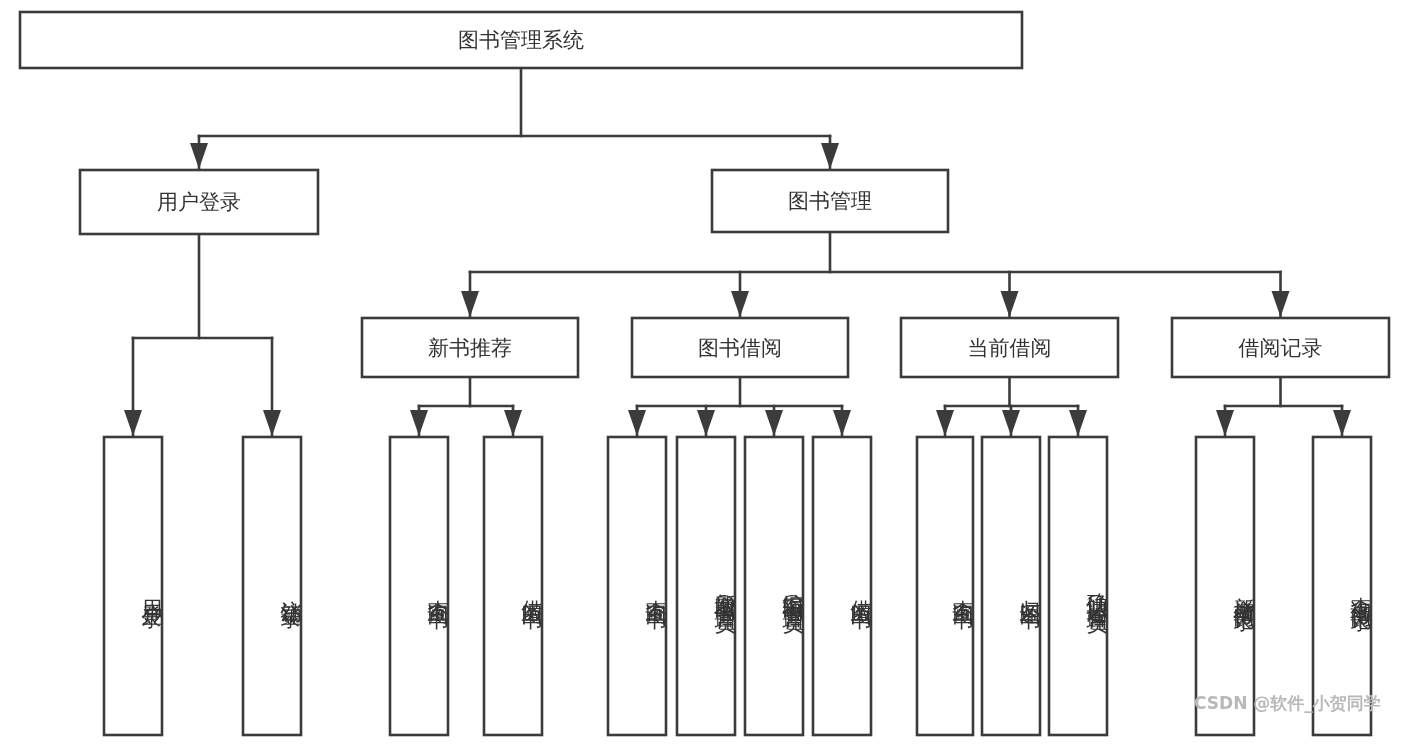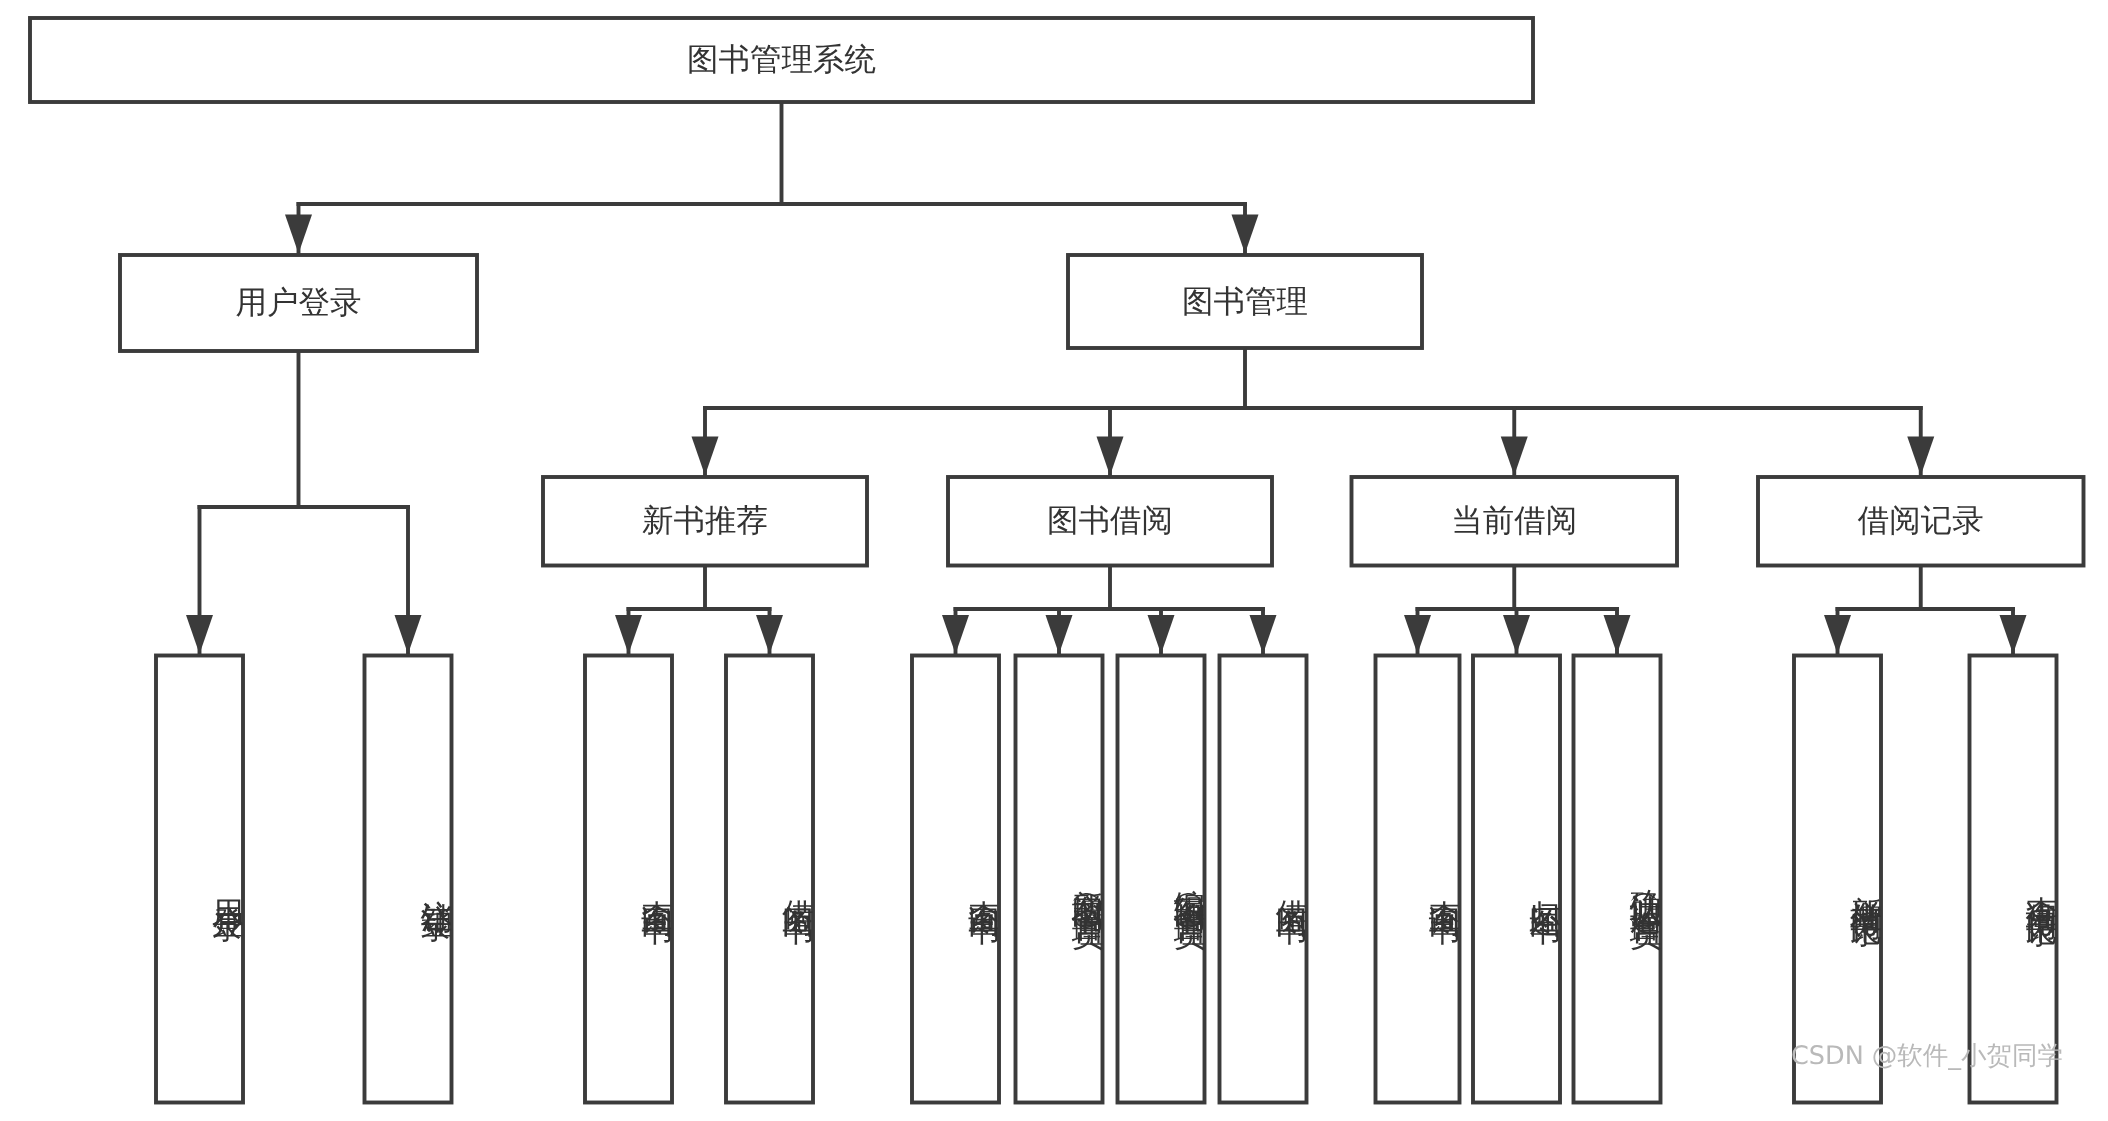--- a/index.html
+++ b/index.html
@@ -172,15 +172,15 @@
       <div class="vlabel" style="left: 677px; top: 478px; width: 58px; height: 222px;">新增图书（管理员）</div>
       <div class="vlabel" style="left: 745px; top: 478px; width: 58px; height: 222px;">编辑图书（管理员）</div>
       <div class="vlabel" style="left: 813px; top: 538px; width: 58px; height: 102px;">借阅图书</div>
       <div class="vlabel" style="left: 917px; top: 538px; width: 56px; height: 102px;">查询图书</div>
       <div class="vlabel" style="left: 982px; top: 538px; width: 58px; height: 102px;">归还图书</div>
       <div class="vlabel" style="left: 1049px; top: 478px; width: 58px; height: 222px;">确认归还（管理员）</div>
       <div class="vlabel" style="left: 1196px; top: 514px; width: 58px; height: 150px;">新增借阅记录</div>
       <div class="vlabel" style="left: 1313px; top: 514px; width: 58px; height: 150px;">查询借阅记录</div>
     </div>
 
-  <div class="watermark" style="left: 1194px; top: 692px;">CSDN @软件_小贺同学</div>
+  <div class="watermark" style="left: 1194px; top: 692px; font-weight: bold;">CSDN @软件_小贺同学</div>
 
 </div>
 
 </body></html>

